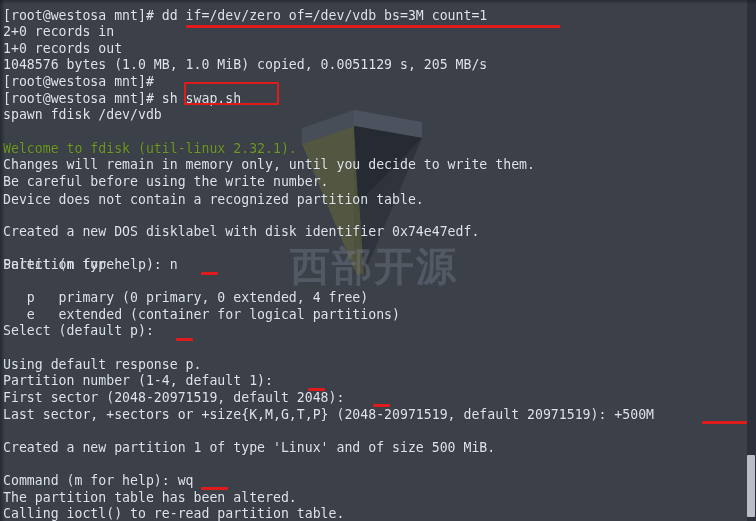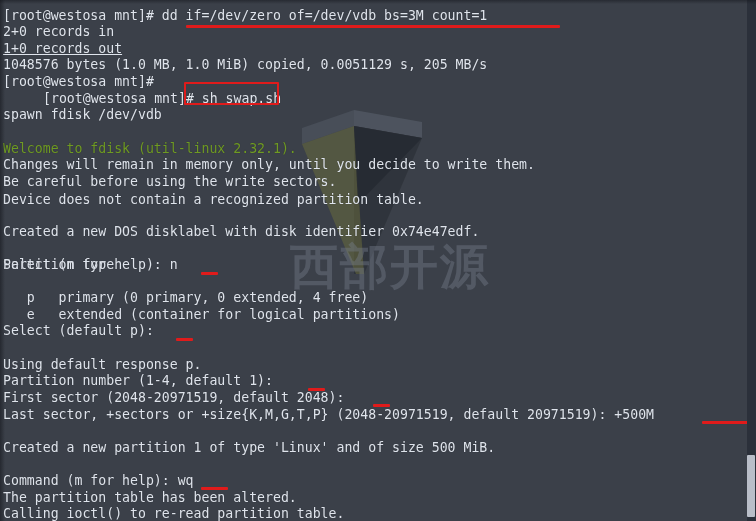--- a/index.html
+++ b/index.html
@@ -48,21 +48,21 @@
     left: 296px;
     top: 108px;
     width: 130px;
     height: 168px;
   }
   #watermark-text {
     position: absolute;
     left: 290px;
     top: 258px;
     font-family: "DejaVu Sans", sans-serif;
-    font-size: 48px;
+    font-size: 40px;
     font-weight: bold;
     letter-spacing: 2px;
     color: rgba(120,128,142,0.40);
     white-space: nowrap;
   }
 
   
   .tline {
     position: absolute;
     left: 3px;
@@ -119,29 +119,29 @@
       <polygon points="58,18 126,30 68,166 58,166" fill="rgba(46,50,58,0.85)"></polygon>
       <polygon points="58,18 6,36 60,166 68,166" fill="rgba(104,106,60,0.55)"></polygon>
       <polygon points="58,18 126,30 62,96" fill="rgba(38,42,50,0.9)"></polygon>
     </svg>
     <div id="watermark-text">西部开源</div>
   </div>
 
   <div id="lines">
       <div class="tline" style="top: 7.5px;">[root@westosa mnt]# dd if=/dev/zero of=/dev/vdb bs=3M count=1</div>
       <div class="tline" style="top: 24.13px;">2+0 records in</div>
-      <div class="tline" style="top: 40.76px; text-decoration: underline;">1+0 records out</div>
+      <div class="tline" style="top: 40.76px;">1+0 records out</div>
       <div class="tline" style="top: 57.39px;">1048576 bytes (1.0 MB, 1.0 MiB) copied, 0.0051129 s, 205 MB/s</div>
       <div class="tline" style="top: 74.02px;">[root@westosa mnt]#</div>
-      <div class="tline" style="top: 90.65px; margin-left: 40px;">[root@westosa mnt]# sh swap.sh</div>
+      <div class="tline" style="top: 90.65px;">[root@westosa mnt]# sh swap.sh</div>
       <div class="tline" style="top: 107.28px;">spawn fdisk /dev/vdb</div>
       <div class="tline" style="top: 123.91px;"></div>
       <div class="tline green" style="top: 140.54px;">Welcome to fdisk (util-linux 2.32.1).</div>
       <div class="tline" style="top: 157.17px;">Changes will remain in memory only, until you decide to write them.</div>
-      <div class="tline" style="top: 173.8px;">Be careful before using the write sectors.</div>
+      <div class="tline" style="top: 173.8px;">Be careful before using the write number.</div>
       <div class="tline" style="top: 190.43px;"></div>
       <div class="tline" style="top: 192px;">Device does not contain a recognized partition table.</div>
       <div class="tline" style="top: 223.69px;">Created a new DOS disklabel with disk identifier 0x74e47edf.</div>
       <div class="tline" style="top: 240.32px;"></div>
       <div class="tline" style="top: 256.95px;">Select (m for help): n</div>
       <div class="tline" style="top: 257px;">Partition type</div>
       <div class="tline" style="top: 290.21px;">   p   primary (0 primary, 0 extended, 4 free)</div>
       <div class="tline" style="top: 306.84px;">   e   extended (container for logical partitions)</div>
       <div class="tline" style="top: 323.47px;">Select (default p):</div>
       <div class="tline" style="top: 340.1px;"></div>

